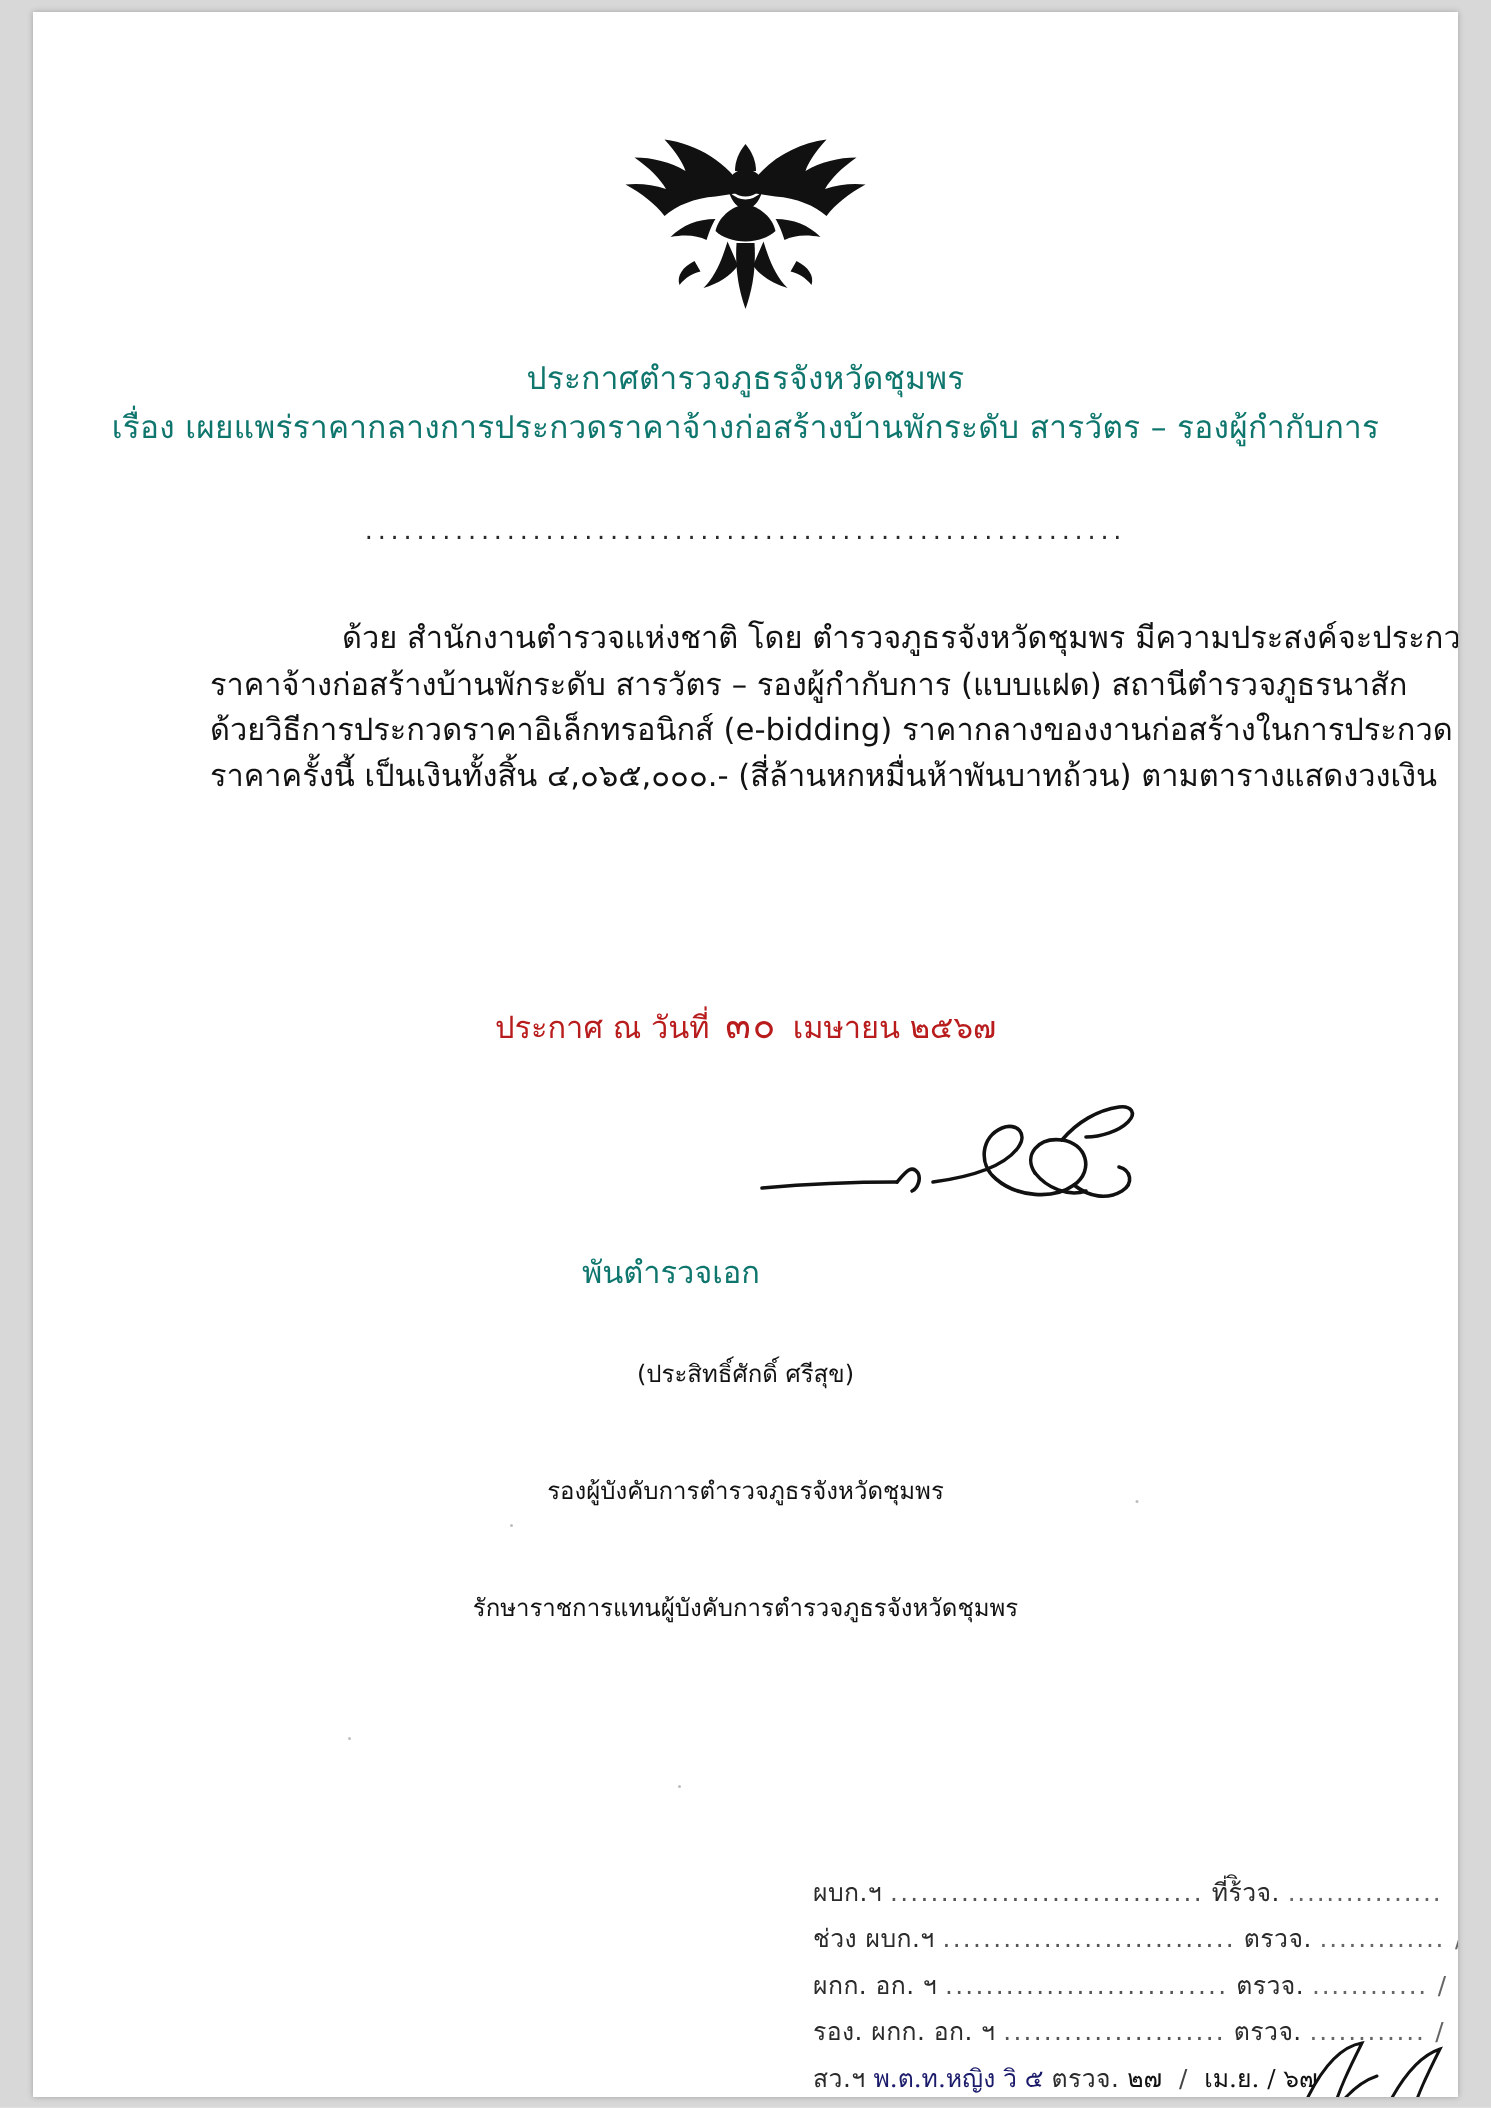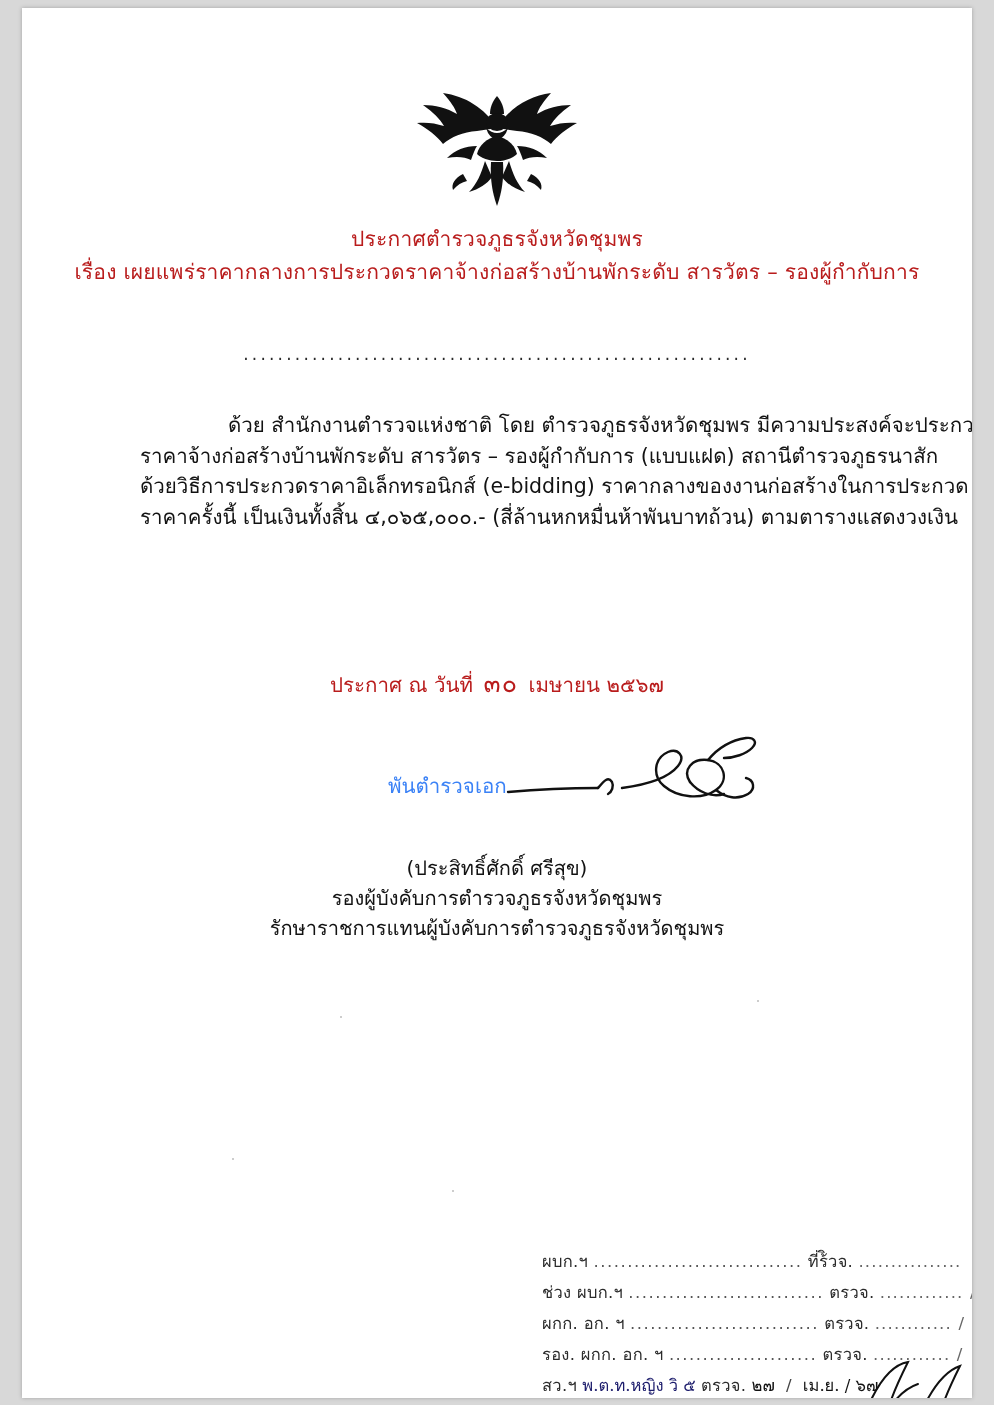--- a/index.html
+++ b/index.html
@@ -30,23 +30,23 @@
     top: 80px;
     text-align: center;
   }
   .emblem svg { display: inline-block; }
 
   
   .head-block {
     position: absolute;
     left: 0;
     right: 0;
-    top: 215px;
-    text-align: center;
-    color: #b91c1c;
+    top: 228px;
+    text-align: center;
+    color: #0f766e;
   }
   .head-line {
     font-size: 21px;
     line-height: 33px;
     letter-spacing: 0.2px;
   }
   .dots {
     position: absolute;
     left: 0; right: 0;
     top: 336px;
@@ -83,39 +83,40 @@
   .date-line .num {
     font-size: 25px;
     letter-spacing: 1px;
     padding: 0 4px;
   }
 
   
   .sig-rank {
     position: absolute;
     left: 366px;
-    top: 761px;
+    top: 823px;
     font-size: 20.5px;
-    color: #3b82f6;
+    color: #0f766e;
   }
   .sig-svg {
     position: absolute;
     left: 480px;
     top: 718px;
   }
   .sig-names {
     position: absolute;
     left: 0; right: 0;
     top: 845px;
     text-align: center;
     color: #121212;
   }
   .sig-names div {
-    font-size: 20px;
+    font-size: 16px;
     line-height: 30px;
+    margin-top: 48px;
   }
 
   
   .stamp {
     position: absolute;
     left: 520px;
     top: 1240px;
     width: 420px;
     color: #2b2b2b;
   }

